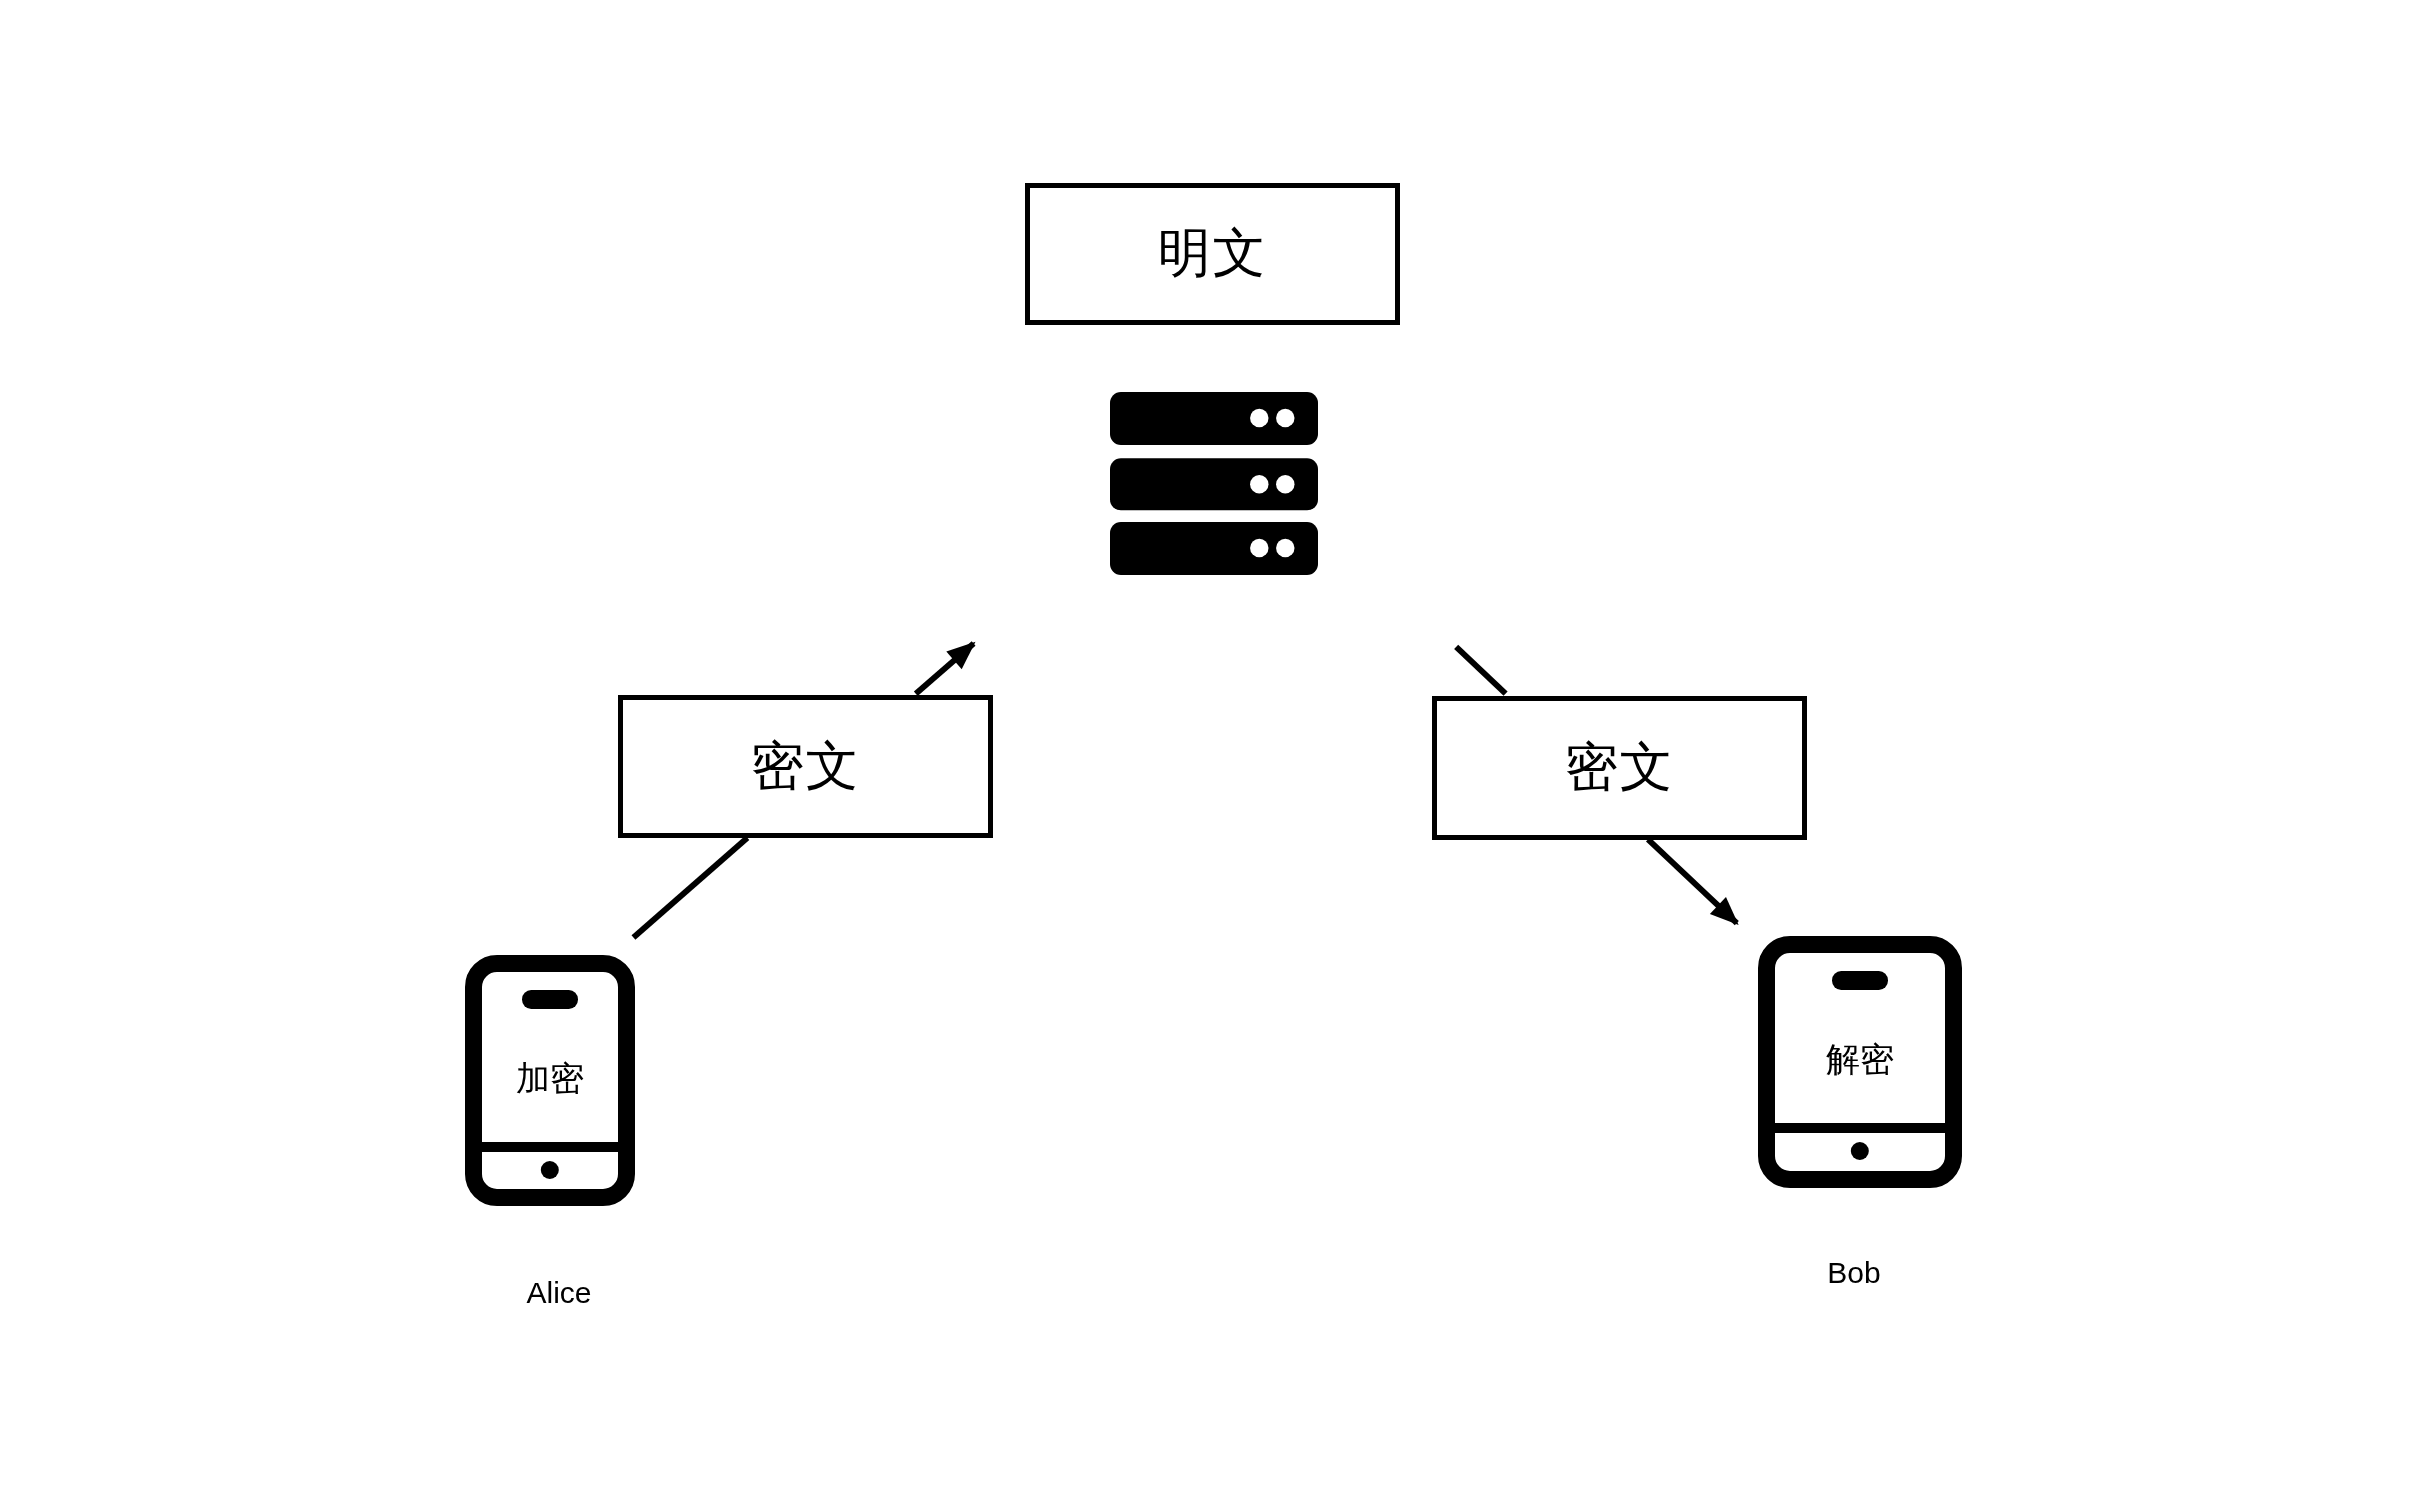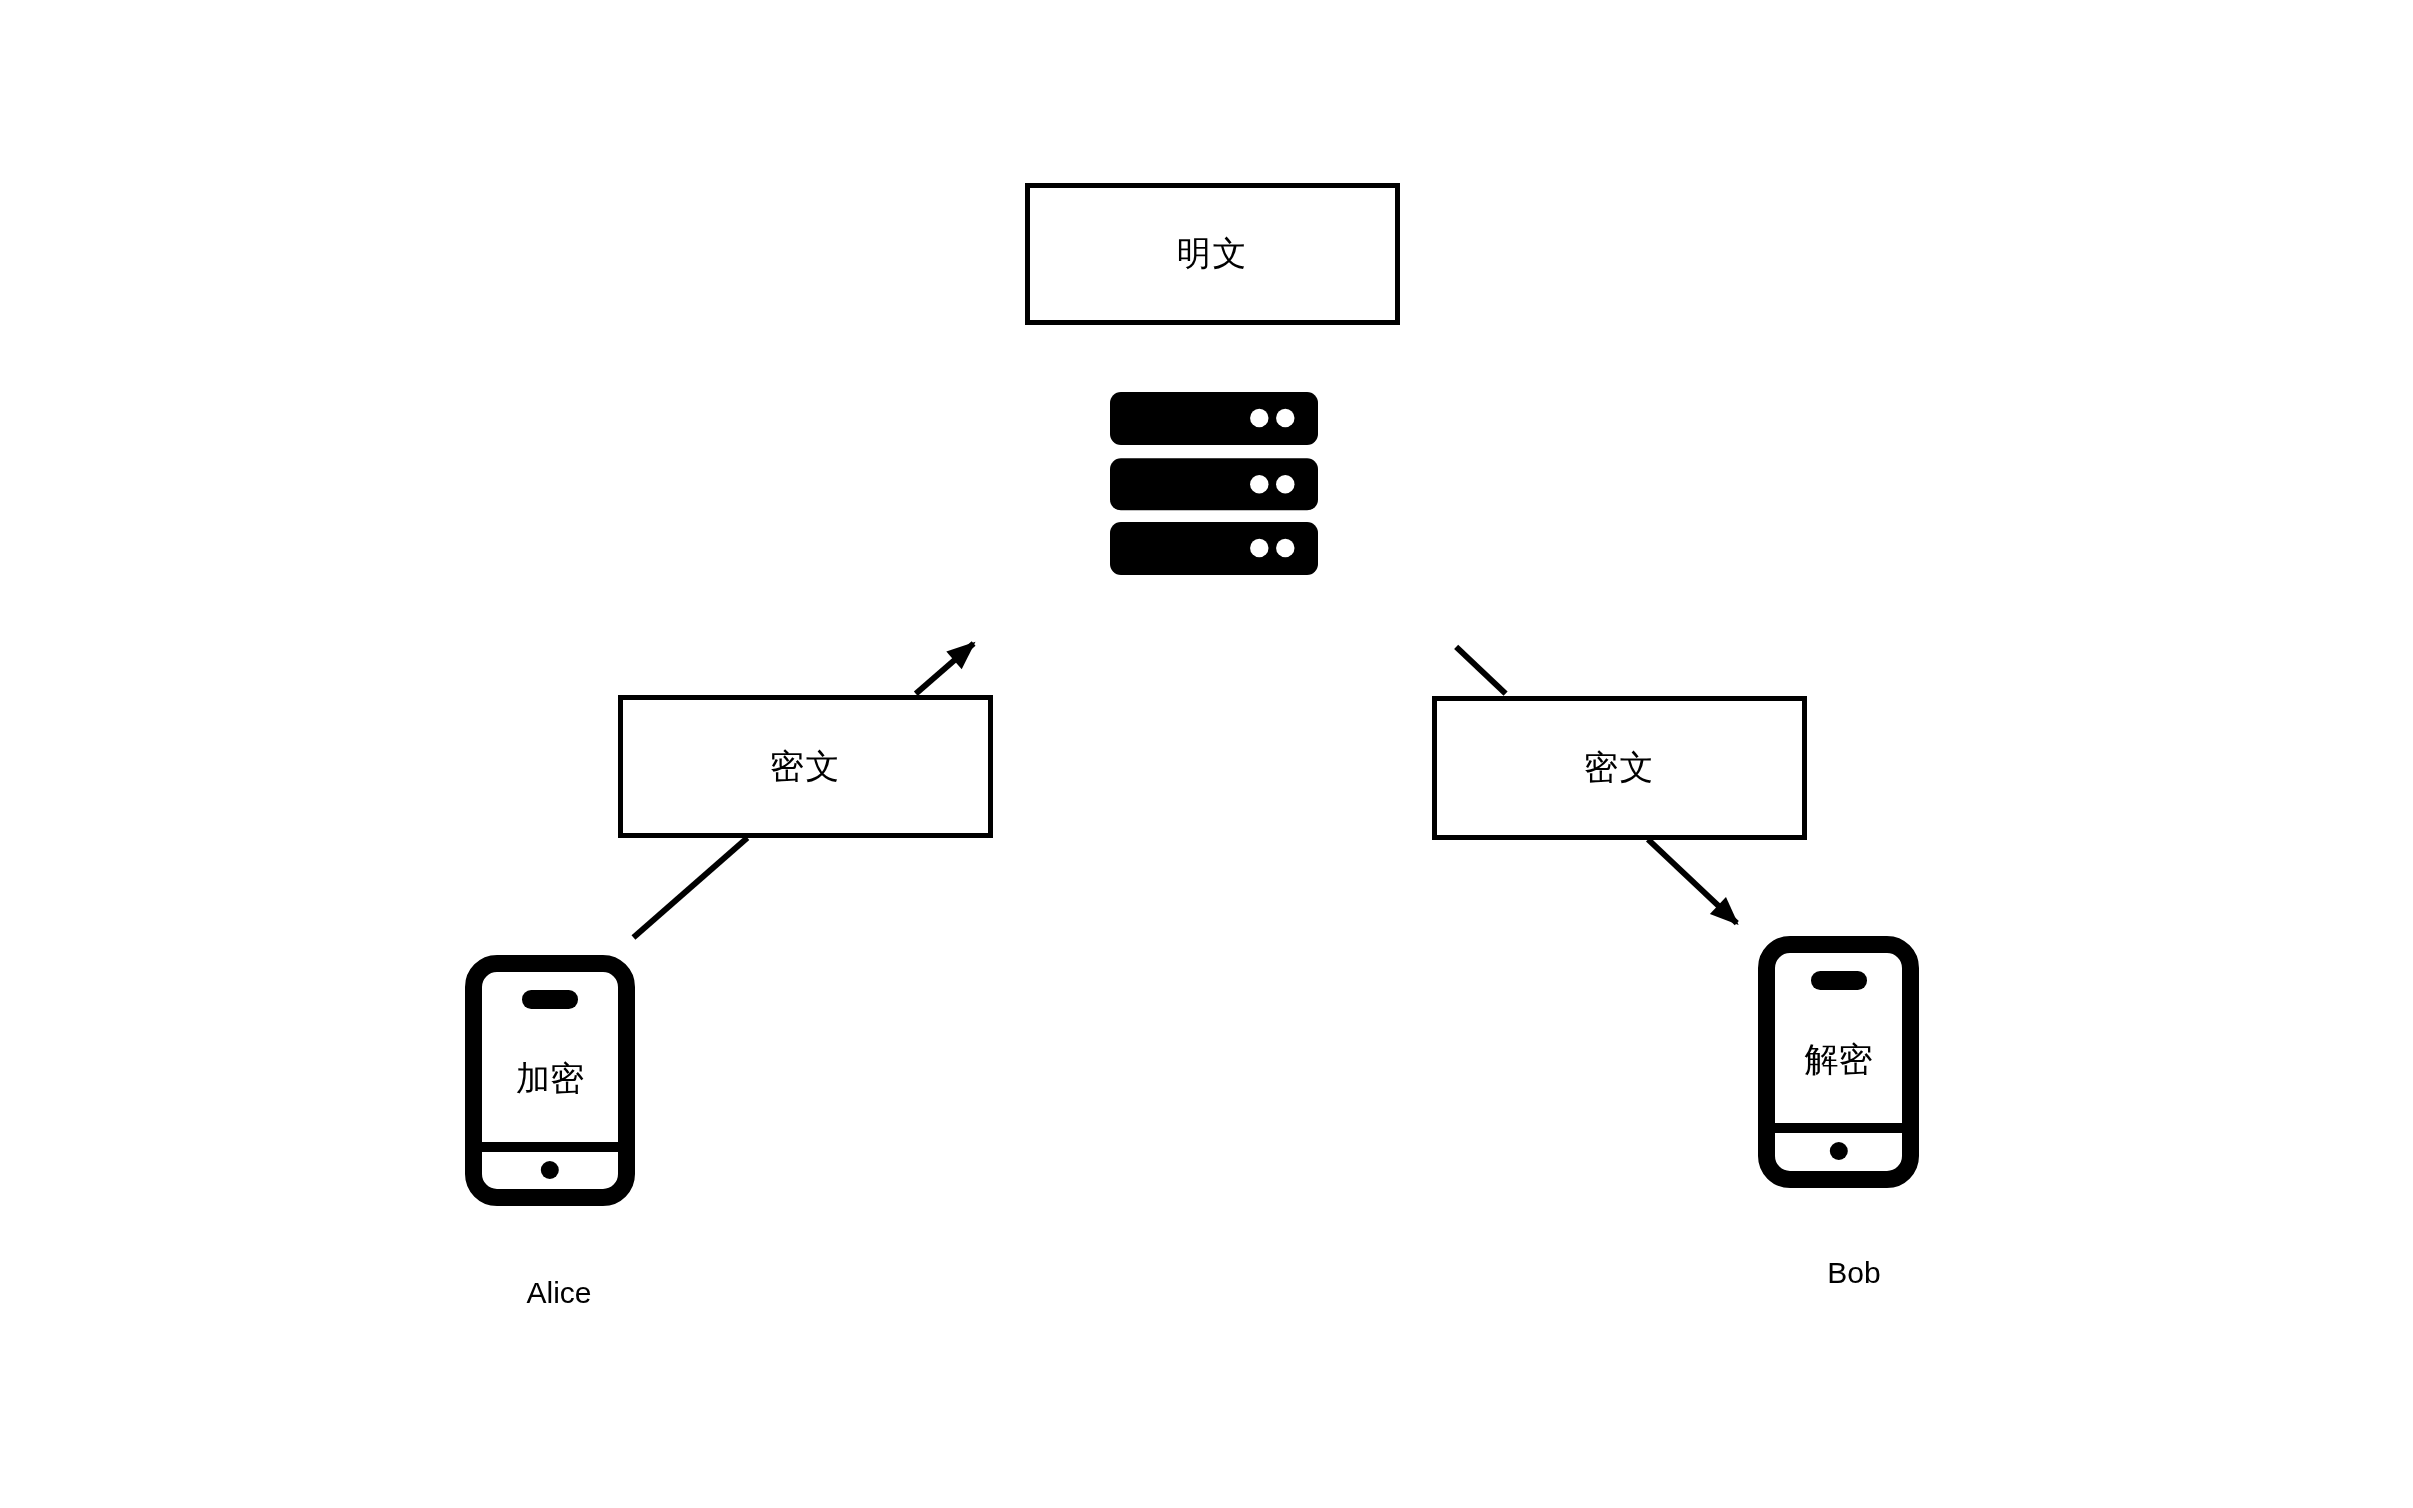--- a/index.html
+++ b/index.html
@@ -21,21 +21,21 @@
   .dbox {
     position: absolute;
     box-sizing: border-box;
     border: 5.9px solid #000000;
     background: #ffffff;
     display: flex;
     align-items: center;
     justify-content: center;
   }
   .dbox span {
-    font-size: 34px;
+    font-size: 53px;
     letter-spacing: 1.7px;
     color: #000000;
   }
   #box-plaintext    { left: 1025px; top: 183px; width: 375px; height: 142px; }
   #box-cipher-left  { left: 618px;  top: 695px; width: 375px; height: 143px; }
   #box-cipher-right { left: 1432px; top: 696px; width: 375px; height: 144px; }
 
   
   #server { position: absolute; left: 1110px; top: 392px; width: 208px; height: 183px; }
 
@@ -49,21 +49,21 @@
 
   
   .phone {
     position: absolute;
     box-sizing: border-box;
     border: 17px solid #000000;
     border-radius: 32px;
     background: #ffffff;
   }
   #phone-alice { left: 465px;  top: 955px; width: 170px; height: 251px; }
-  #phone-bob   { left: 1758px; top: 936px; width: 161px; height: 252px; text-decoration: underline; }
+  #phone-bob   { left: 1758px; top: 936px; width: 204px; height: 252px; text-decoration: underline; }
   .phone .speaker {
     position: absolute;
     top: 18.4px; left: 50%;
     transform: translateX(-50%);
     width: 56px; height: 18.4px;
     border-radius: 9.2px;
     background: #000000;
   }
   .phone .screen-label {
     position: absolute;

